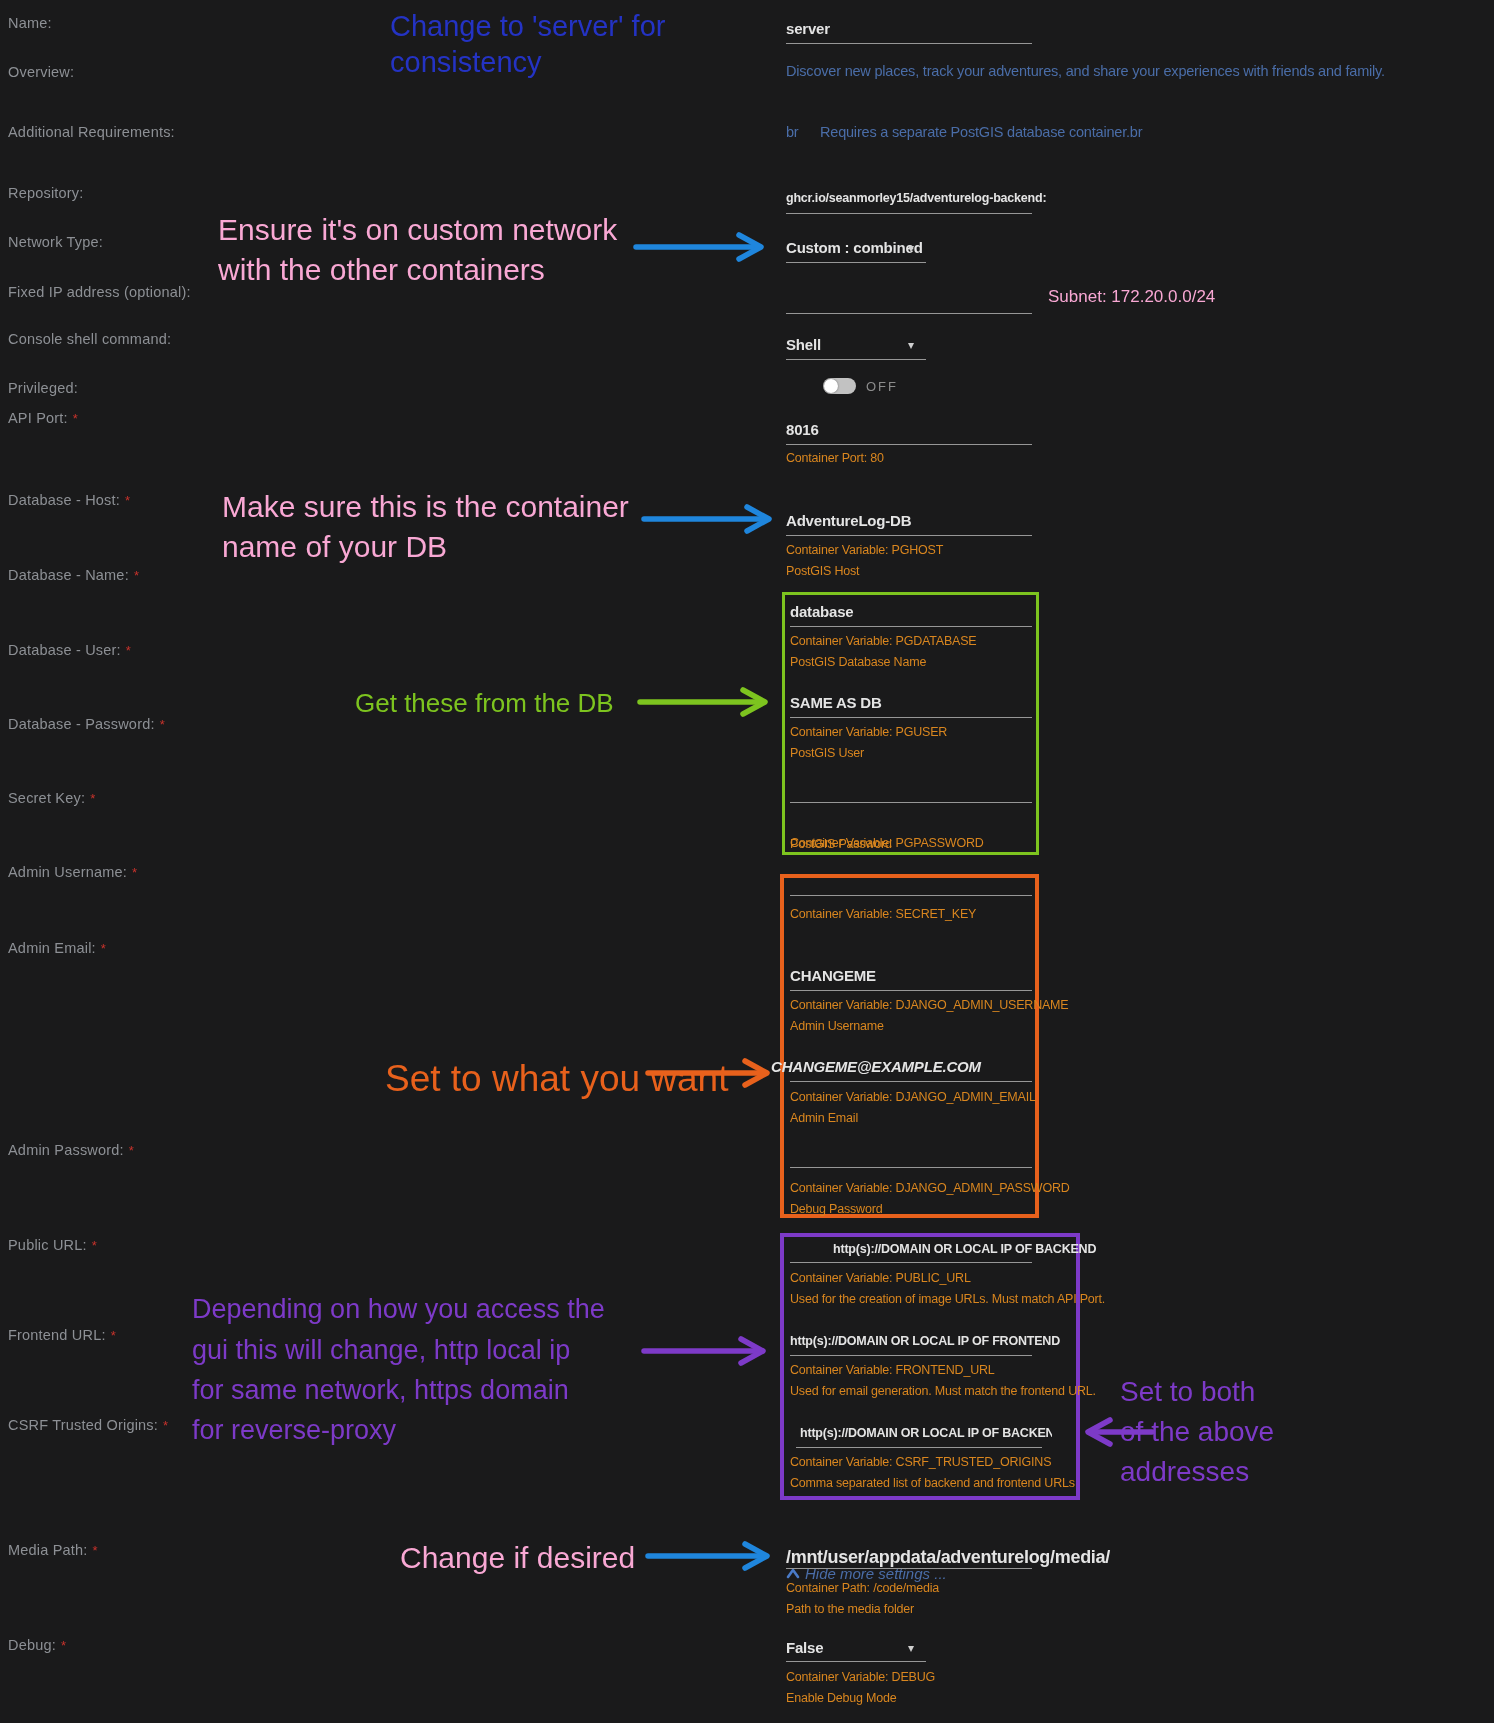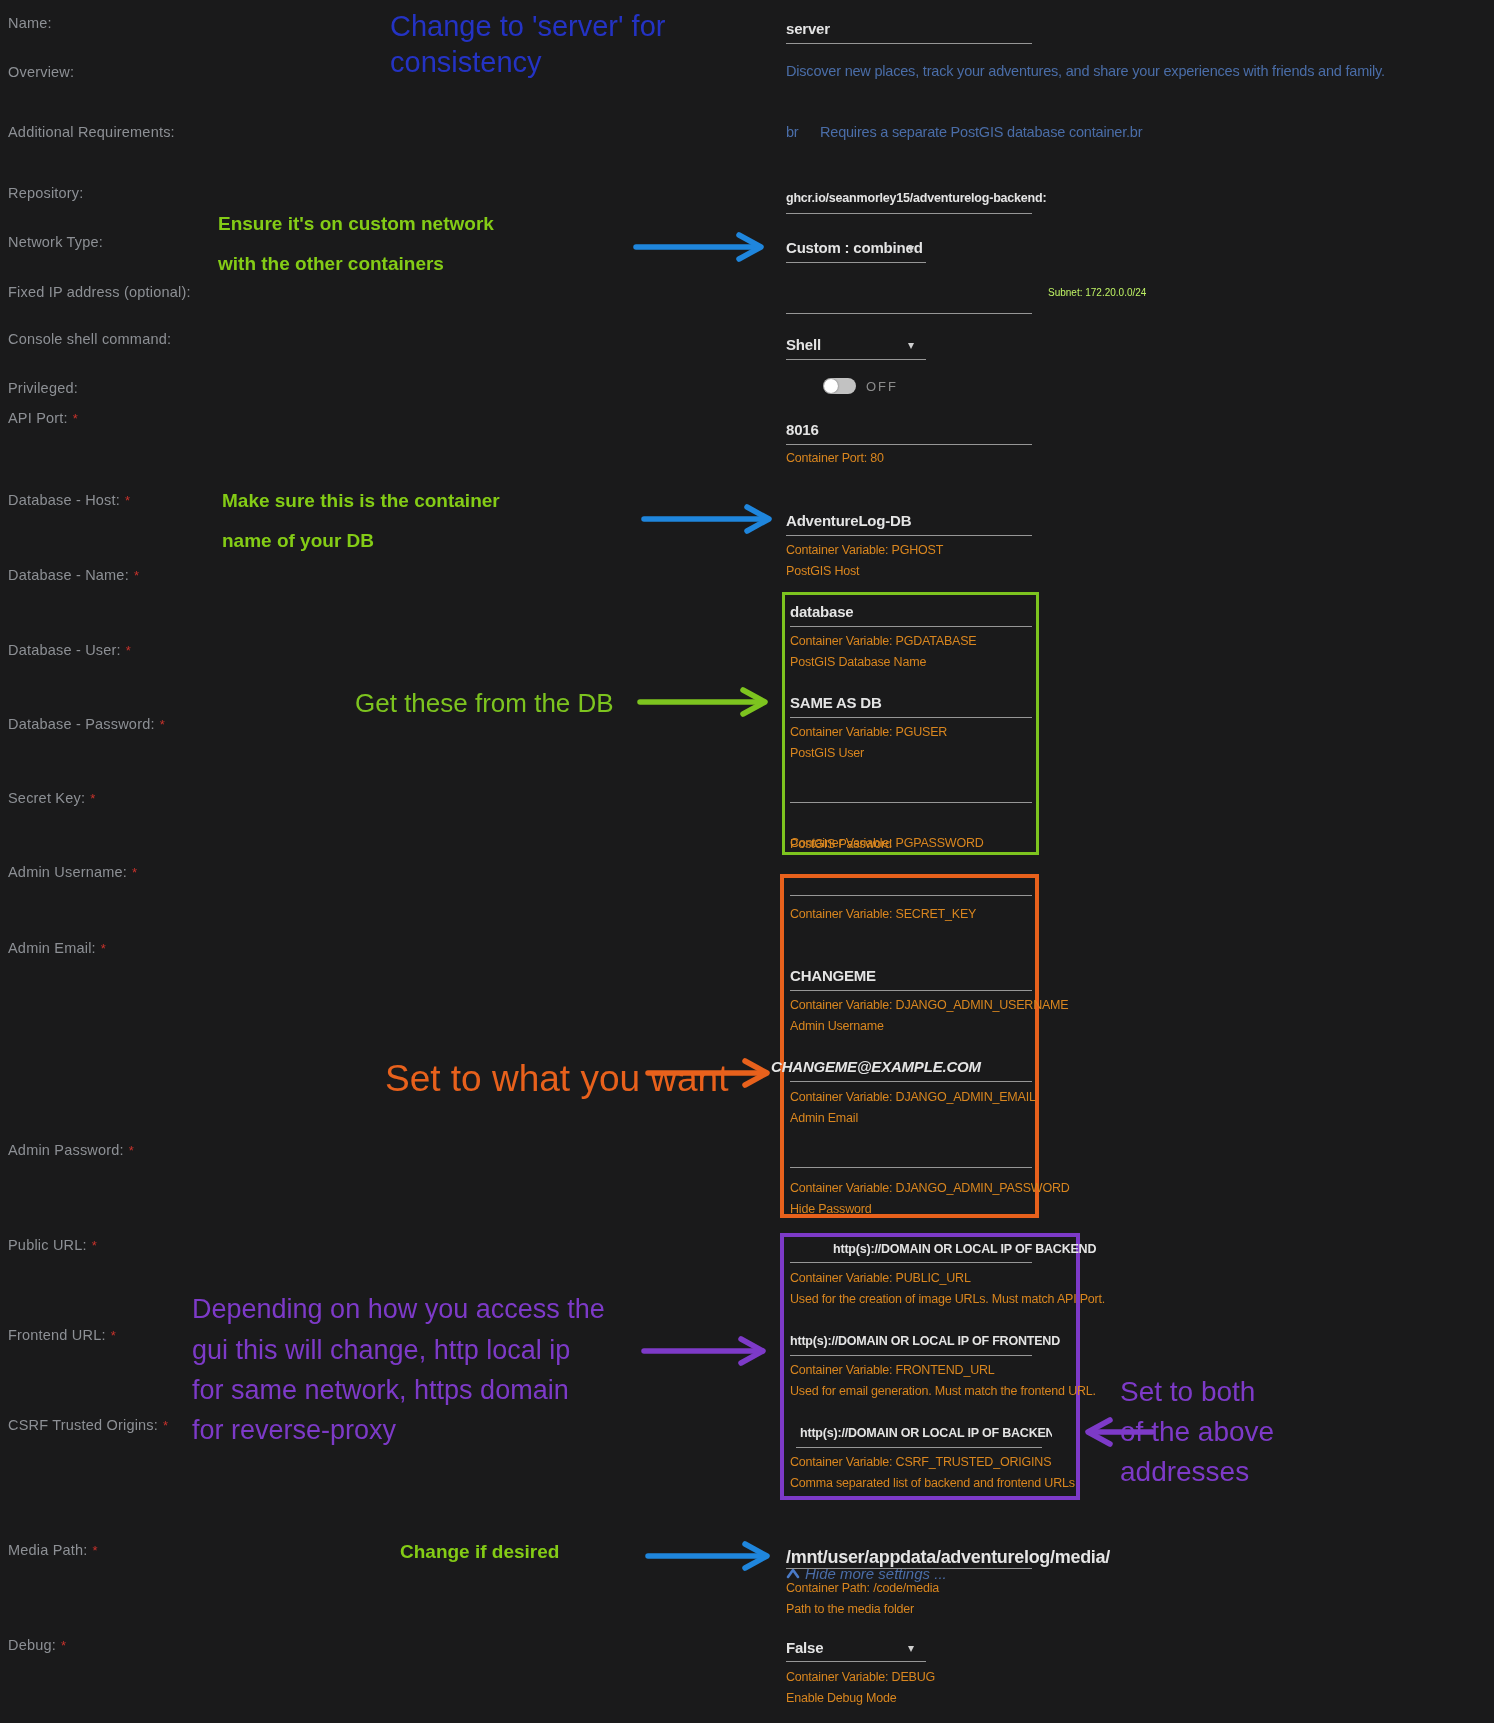--- a/index.html
+++ b/index.html
@@ -7,30 +7,30 @@
           font-family:"Liberation Sans",sans-serif;overflow:hidden;}
   .abs{position:absolute;}
   .lbl{font-size:14.5px;color:#8d9095;letter-spacing:.2px;white-space:nowrap;}
   .req{color:#c8322b;margin-left:5px;font-size:13px;}
   .val{font-size:15px;font-weight:700;color:#e4e4e4;letter-spacing:-.2px;white-space:nowrap;}
   .valurl{font-size:12.5px;font-weight:700;color:#e4e4e4;letter-spacing:-.2px;white-space:nowrap;}
   .valsm{font-size:18px;font-weight:700;color:#e4e4e4;letter-spacing:-.3px;white-space:nowrap;}
   .clip{overflow:hidden;}
   .hlp{font-size:12.5px;color:#d9861f;letter-spacing:-.2px;white-space:nowrap;}
   .lnk{font-size:14.5px;color:#4a6da8;letter-spacing:-.2px;white-space:nowrap;}
-  .dim{font-size:10px;color:#bef264;white-space:nowrap;}
+  .dim{font-size:17px;color:#f9a8d4;white-space:nowrap;}
   .und{height:0;border-bottom:1px solid #979797;}
   .caret{font-size:12px;color:#cfcfcf;}
   .box{box-sizing:border-box;position:absolute;background:transparent;}
   .box-green{border:3px solid #7dc41f;}
   .box-orange{border:4px solid #e8611c;}
   .box-purple{border:4px solid #7d3ac8;}
   .ann{white-space:nowrap;font-weight:400;}
   .ann-indigo{color:#2433c4;font-size:29px;}
-  .ann-azure{color:#84cc16;font-size:19px;font-weight:bold;}
+  .ann-azure{color:#f9a8d4;font-size:30px;}
   .ann-green{color:#7dc41f;font-size:26px;}
   .ann-orange{color:#e8611c;font-size:37px;}
   .ann-purple{color:#7d3ac8;font-size:27px;}
   .ann-purple-lg{color:#7d3ac8;font-size:28px;}
   .toggle{width:33px;height:16px;background:#c2c2c2;border-radius:9px;position:absolute;}
   .knob{position:absolute;left:1px;top:1px;width:14px;height:14px;border-radius:50%;
         background:#fff;box-shadow:0 0 2px rgba(0,0,0,.5);}
   .off{font-size:13px;color:#8c8c8c;letter-spacing:2px;}
   .hidemore{font-size:15px;color:#4a6da8;white-space:nowrap;cursor:pointer;}
 </style>
@@ -124,21 +124,21 @@
   <div class="abs hlp" style="left:790px;top:998px;">Container Variable: DJANGO_ADMIN_USERNAME</div>
   <div class="abs hlp" style="left:790px;top:1019px;">Admin Username</div>
 
   <div class="abs val" style="left:771px;top:1058px;font-style:italic;">CHANGEME@EXAMPLE.COM</div>
   <div class="abs und" style="left:790px;top:1081px;width:242px;"></div>
   <div class="abs hlp" style="left:790px;top:1090px;">Container Variable: DJANGO_ADMIN_EMAIL</div>
   <div class="abs hlp" style="left:790px;top:1111px;">Admin Email</div>
 
   <div class="abs und" style="left:790px;top:1167px;width:242px;"></div>
   <div class="abs hlp" style="left:790px;top:1181px;">Container Variable: DJANGO_ADMIN_PASSWORD</div>
-  <div class="abs hlp" style="left:790px;top:1202px;">Hide Password</div>
+  <div class="abs hlp" style="left:790px;top:1202px;">Debug Password</div>
 
   <div class="box box-purple" style="left:780px;top:1233px;width:300px;height:267px;"></div>
 
   <div class="abs valurl" style="left:833px;top:1242px;">http(s)://DOMAIN OR LOCAL IP OF BACKEND</div>
   <div class="abs und" style="left:790px;top:1262px;width:242px;"></div>
   <div class="abs hlp" style="left:790px;top:1271px;">Container Variable: PUBLIC_URL</div>
   <div class="abs hlp" style="left:790px;top:1292px;">Used for the creation of image URLs. Must match API Port.</div>
 
   <div class="abs valurl" style="left:790px;top:1334px;">http(s)://DOMAIN OR LOCAL IP OF FRONTEND</div>
   <div class="abs und" style="left:790px;top:1355px;width:242px;"></div>

